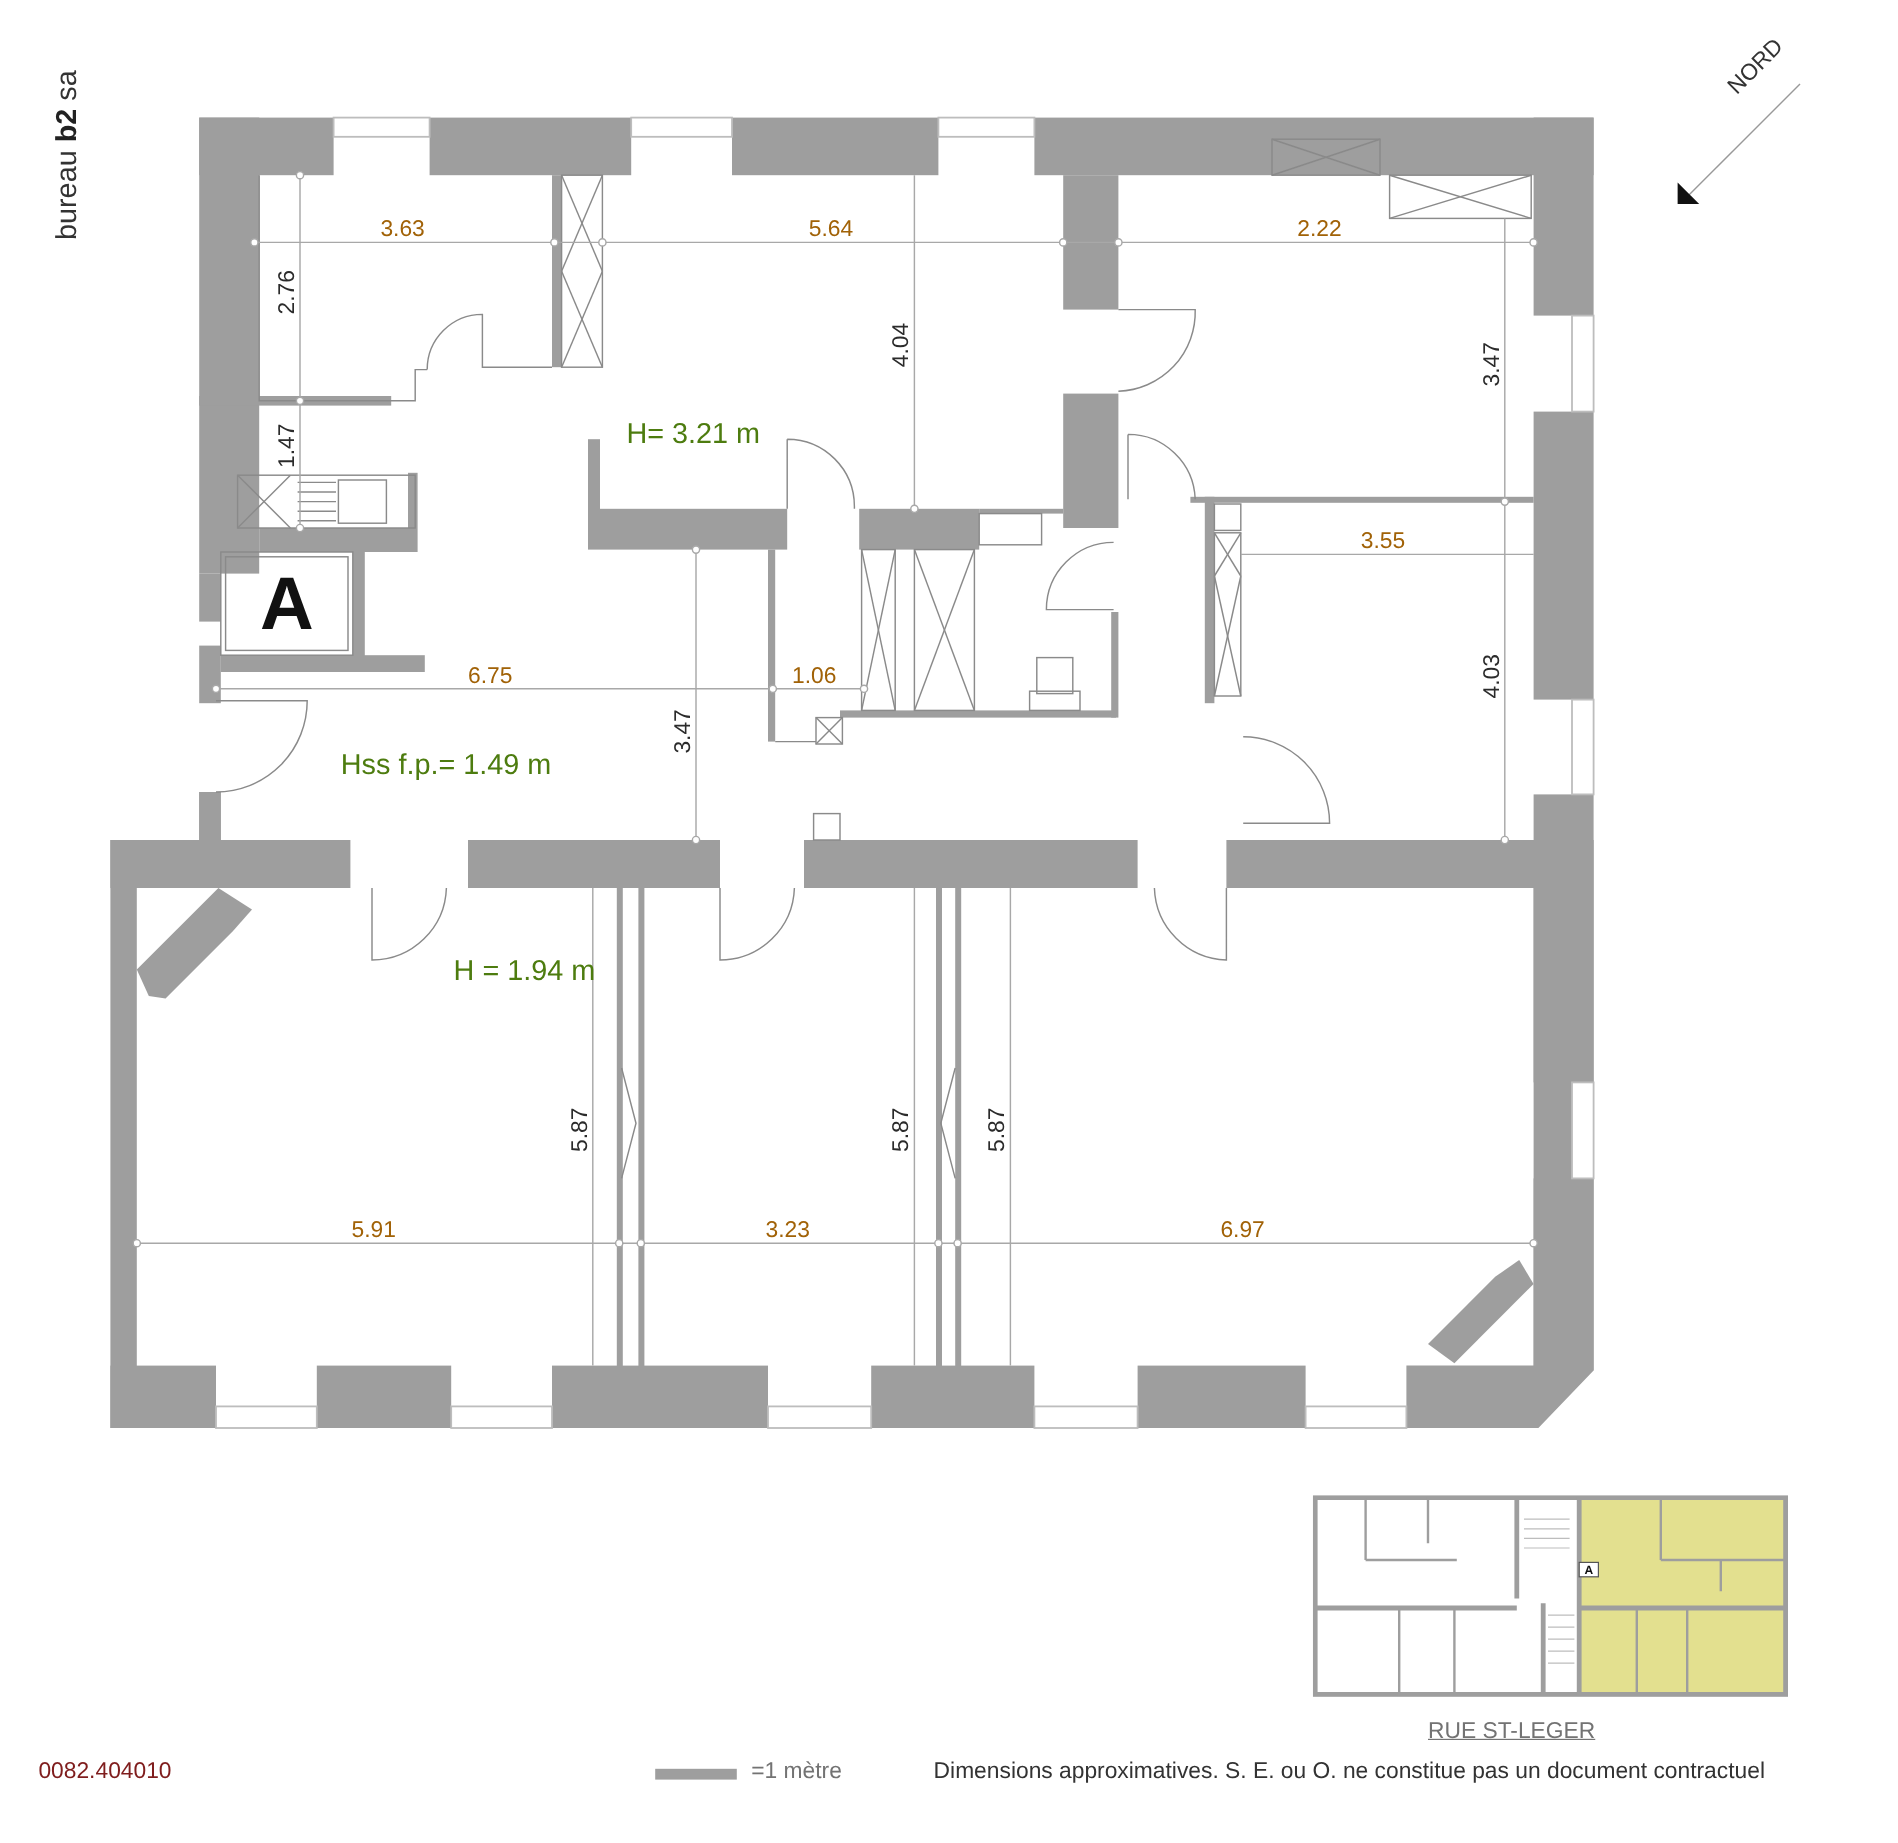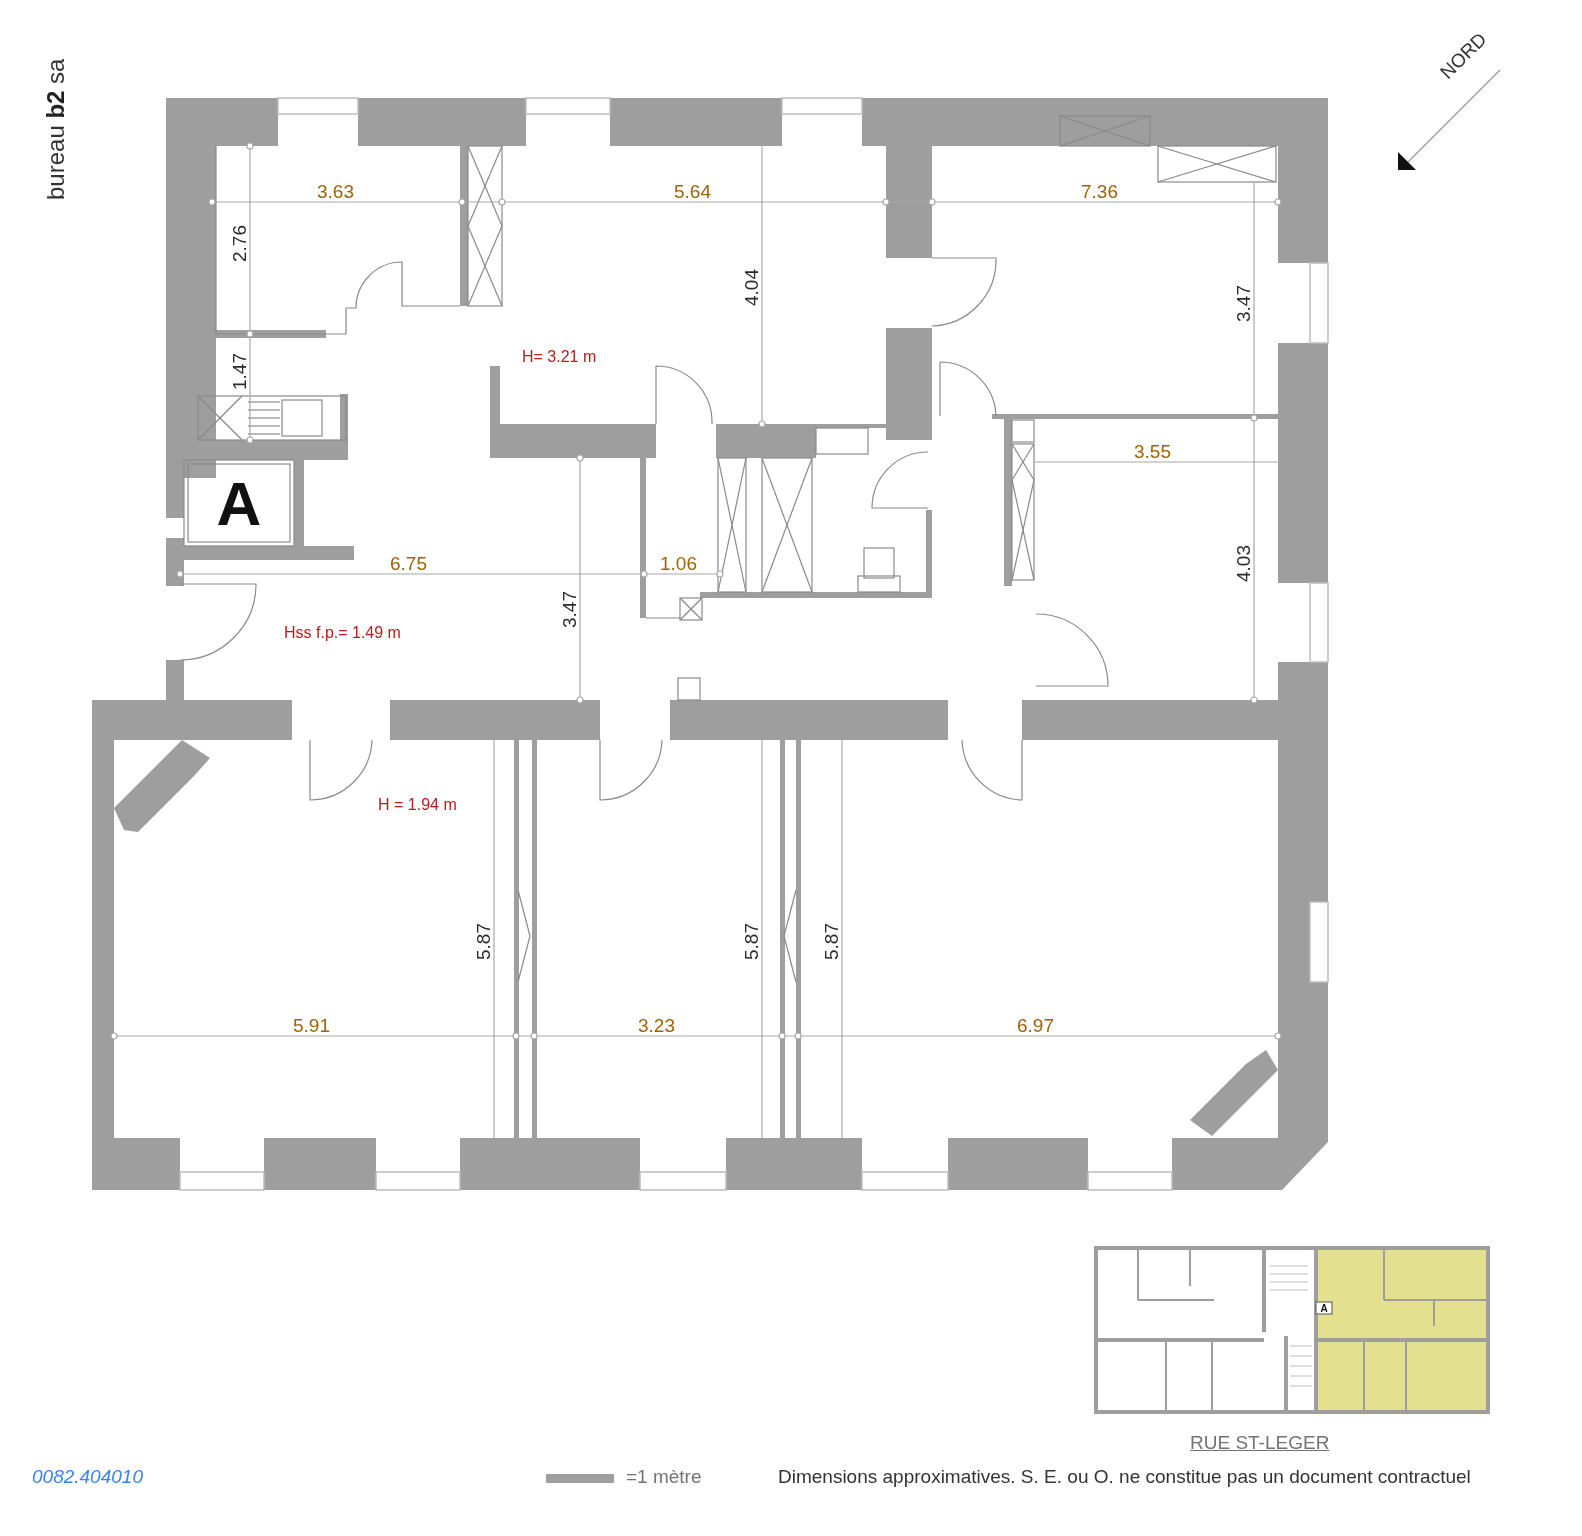--- a/index.html
+++ b/index.html
@@ -4,26 +4,26 @@
 <style>
   html, body { margin:0; padding:0; background:#ffffff; }
   body { width:1582px; height:1536px; position:relative; overflow:hidden; font-family:"Liberation Sans", sans-serif; color:#222; }
   .abs { position:absolute; }
   #brand { left:36px; top:30px; width:40px; height:170px; }
   #brand .rot { position:absolute; left:0; top:170px; transform-origin:0 0; transform:rotate(-90deg); white-space:nowrap; font-size:24px; color:#333; line-height:40px; }
   #brand .rot b { font-weight:bold; color:#222; }
   #plan { left:0; top:0; }
   .lbl { position:absolute; font-size:19px; color:#a16207; white-space:nowrap; line-height:1; }
   .vlbl { position:absolute; font-size:19px; color:#2b2b2b; white-space:nowrap; line-height:1; transform-origin:0 0; transform:rotate(-90deg); }
-  .room-lbl { position:absolute; font-size:16px; color:#b91c1c; white-space:nowrap; }
+  .room-lbl { position:absolute; font-size:24px; color:#4d7c0f; white-space:nowrap; }
   #unit-a { left:185px; top:461px; width:108px; height:84px; display:flex; align-items:center; justify-content:center; font-size:62px; font-weight:bold; color:#111; }
   #north-text { position:absolute; left:1436px; top:68px; font-size:19px; color:#333; transform-origin:0 0; transform:rotate(-45deg); white-space:nowrap; }
   #keyplan { left:1094px; top:1246px; width:400px; height:170px; }
   #street { left:1190px; top:1432px; font-size:19px; color:#737373; white-space:nowrap;text-decoration:underline; }
-  #ref { left:32px; top:1466px; font-size:19px; color:#3b82f6;font-style:italic; }
+  #ref { left:32px; top:1466px; font-size:19px; color:#7f1d1d; }
   #scale-bar { left:546px; top:1474px; width:68px; height:9px; background:#9e9e9e; }
   #scale-lbl { left:626px; top:1466px; font-size:19px; color:#737373; }
   #disclaimer { left:778px; top:1466px; font-size:19px; color:#333; white-space:nowrap; }
 </style>
 </head>
 <body>
 
 <div id="brand" class="abs">
   <div class="rot">
     <span>bureau </span><b>b2</b><span> sa</span>
@@ -225,21 +225,21 @@
     <polygon points="1398,170 1398,152 1416,170" fill="#111"></polygon>
   </g>
 </svg>
 
 <div id="unit-a" class="abs">A</div>
 
 <div id="north-text">NORD</div>
 
 <div class="lbl" style="left:317px;top:182px">3.63</div>
 <div class="lbl" style="left:674px;top:182px">5.64</div>
-<div class="lbl" style="left:1081px;top:182px">7.36</div>
+<div class="lbl" style="left:1081px;top:182px">2.22</div>
 <div class="lbl" style="left:1134px;top:442px">3.55</div>
 <div class="lbl" style="left:390px;top:554px">6.75</div>
 <div class="lbl" style="left:660px;top:554px">1.06</div>
 <div class="lbl" style="left:293px;top:1016px">5.91</div>
 <div class="lbl" style="left:638px;top:1016px">3.23</div>
 <div class="lbl" style="left:1017px;top:1016px">6.97</div>
 
 <div class="vlbl" style="left:230px;top:262px">2.76</div>
 <div class="vlbl" style="left:230px;top:390px">1.47</div>
 <div class="vlbl" style="left:742px;top:306px">4.04</div>

